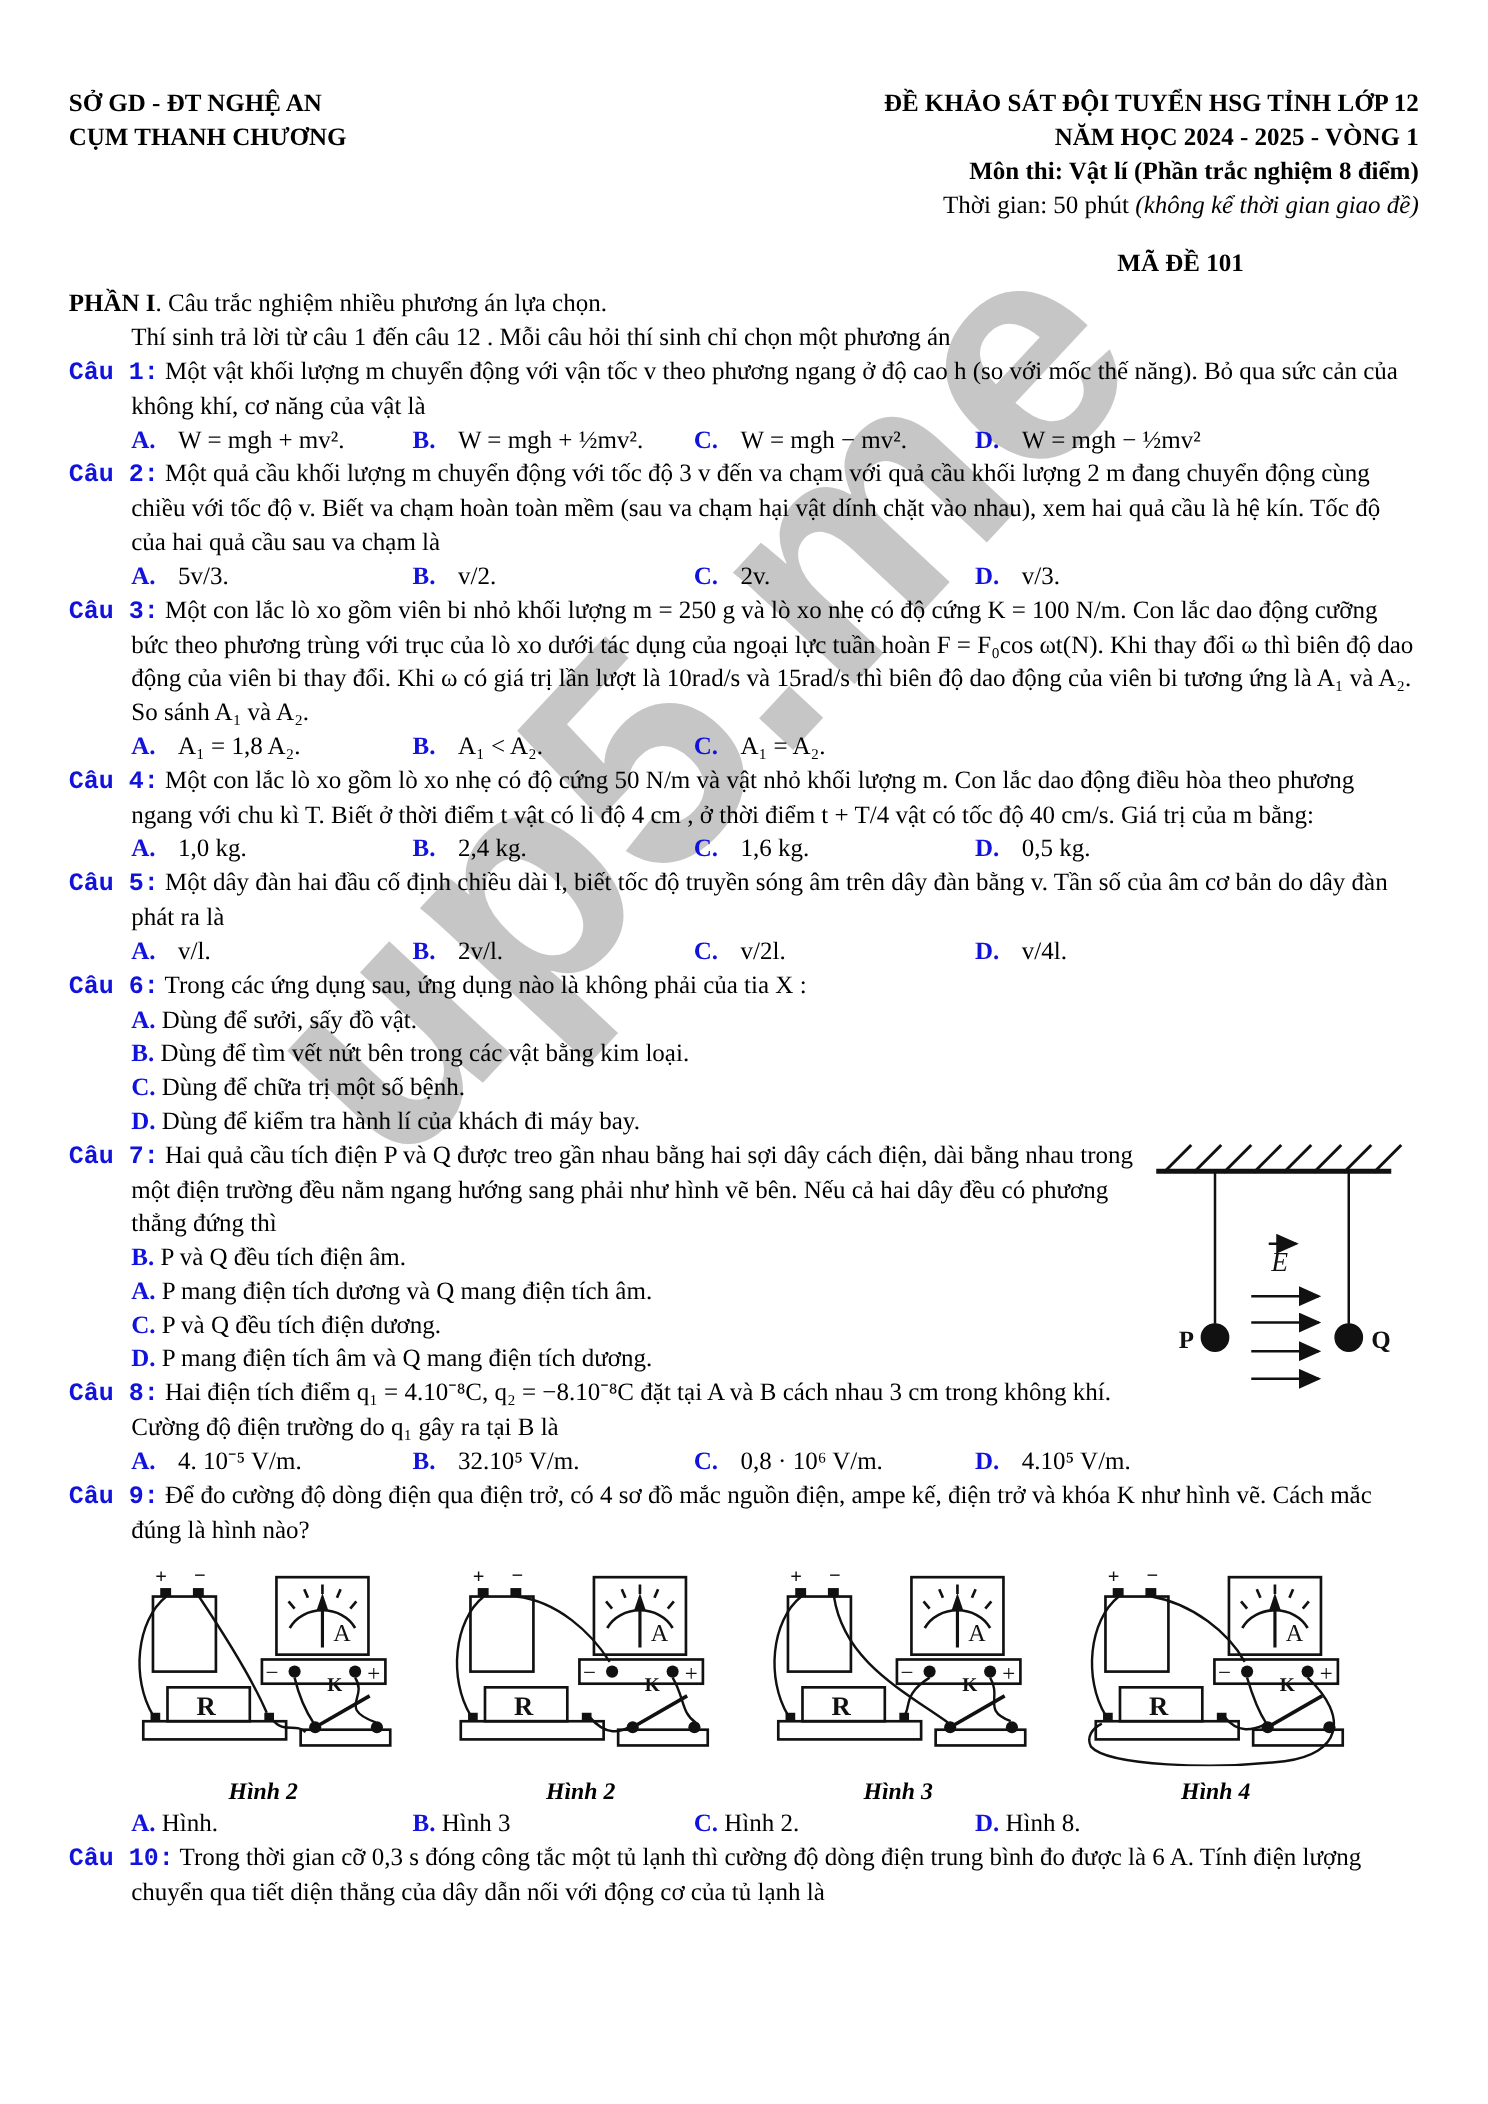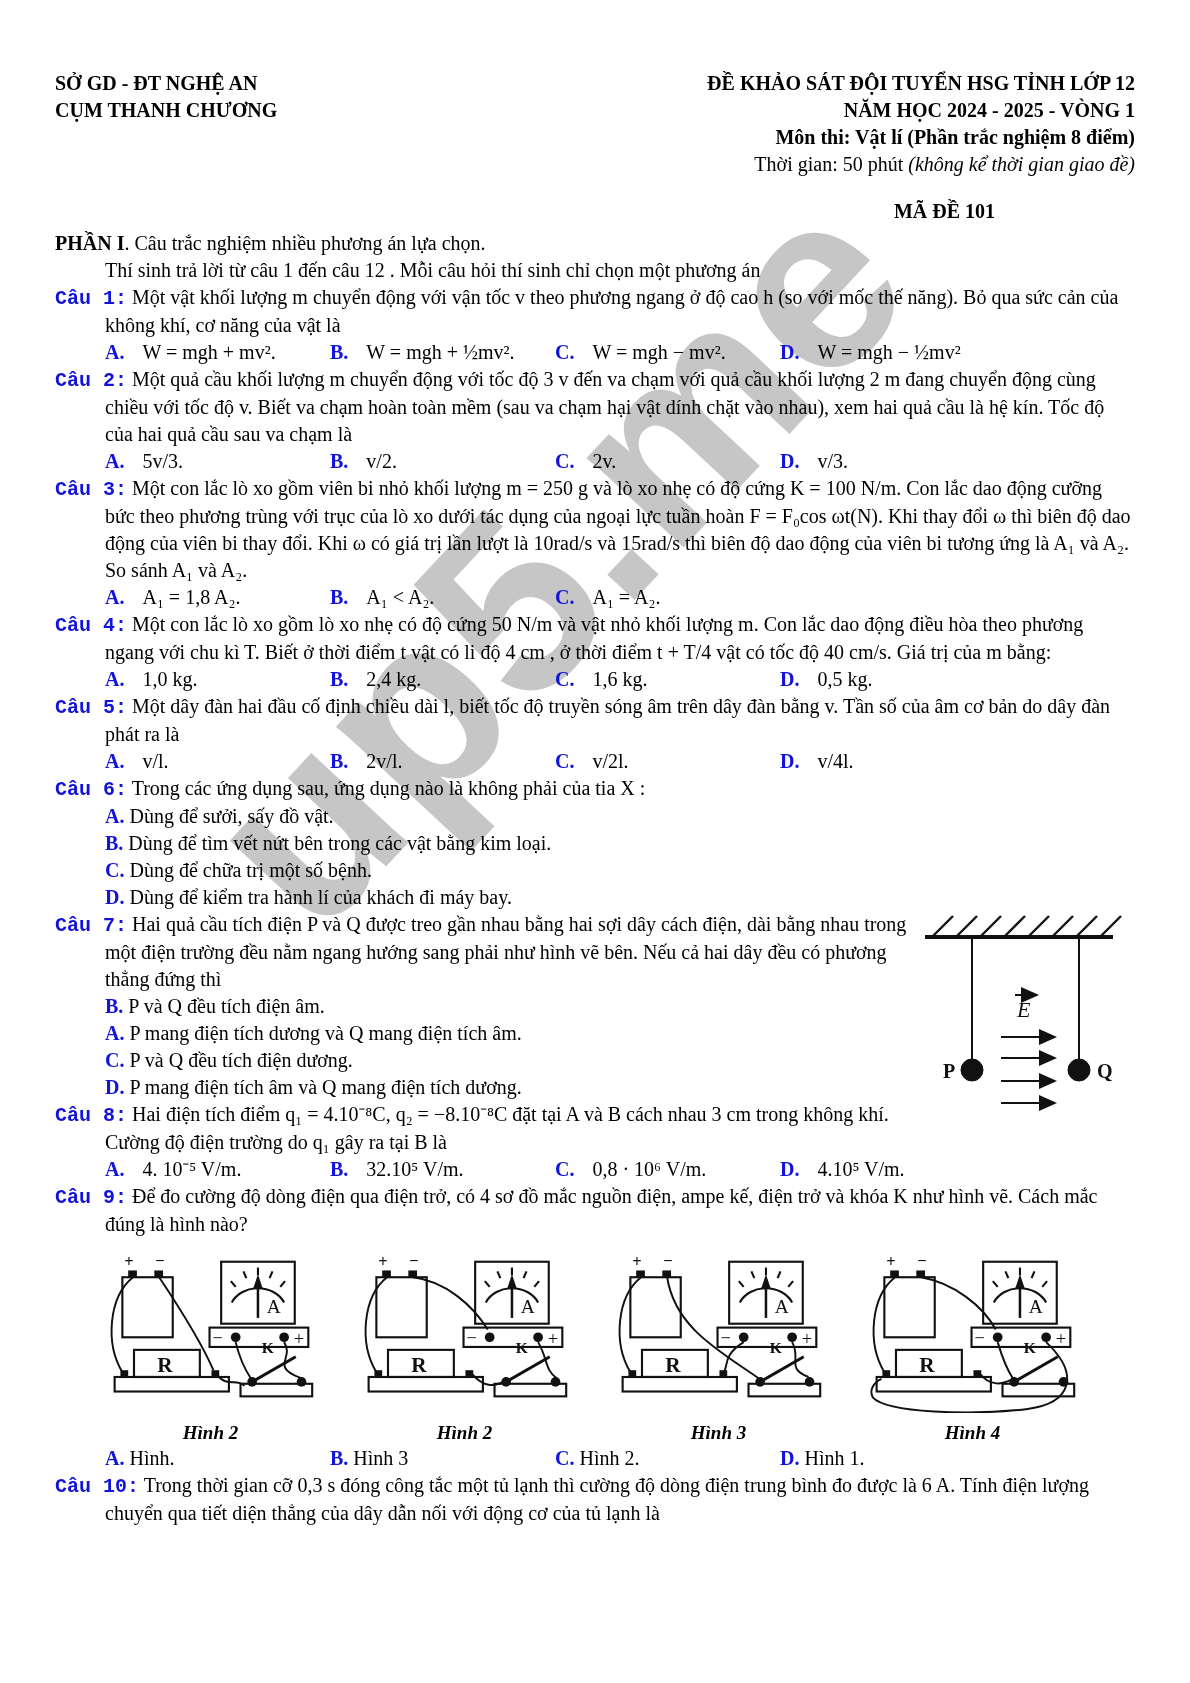--- a/index.html
+++ b/index.html
@@ -260,21 +260,21 @@
           <path d="M118,129 C130,144 142,140 151,136"></path>
         </g>
       </svg>
       <figcaption>Hình 4</figcaption>
     </figure>
   </div>
 <div class="options row">
             <div class="option"><span class="opt-letter">A.</span> <span class="opt-text">Hình.</span></div>
             <div class="option"><span class="opt-letter">B.</span> <span class="opt-text">Hình 3</span></div>
             <div class="option"><span class="opt-letter">C.</span> <span class="opt-text">Hình 2.</span></div>
-            <div class="option"><span class="opt-letter">D.</span> <span class="opt-text">Hình 1.</span></div>
+            <div class="option"><span class="opt-letter">D.</span> <span class="opt-text">Hình 8.</span></div>
           </div>
         </div>
         <div class="question">
           <div class="q-line"><span class="q-num">Câu 10:</span> <span class="q-body">Trong thời gian cỡ 0,3 s đóng công tắc một tủ lạnh thì cường độ dòng điện trung bình đo được là 6 A. Tính điện lượng chuyển qua tiết diện thẳng của dây dẫn nối với động cơ của tủ lạnh là</span></div>
         </div>
       </div>
 
   </div>
 </div>
 

